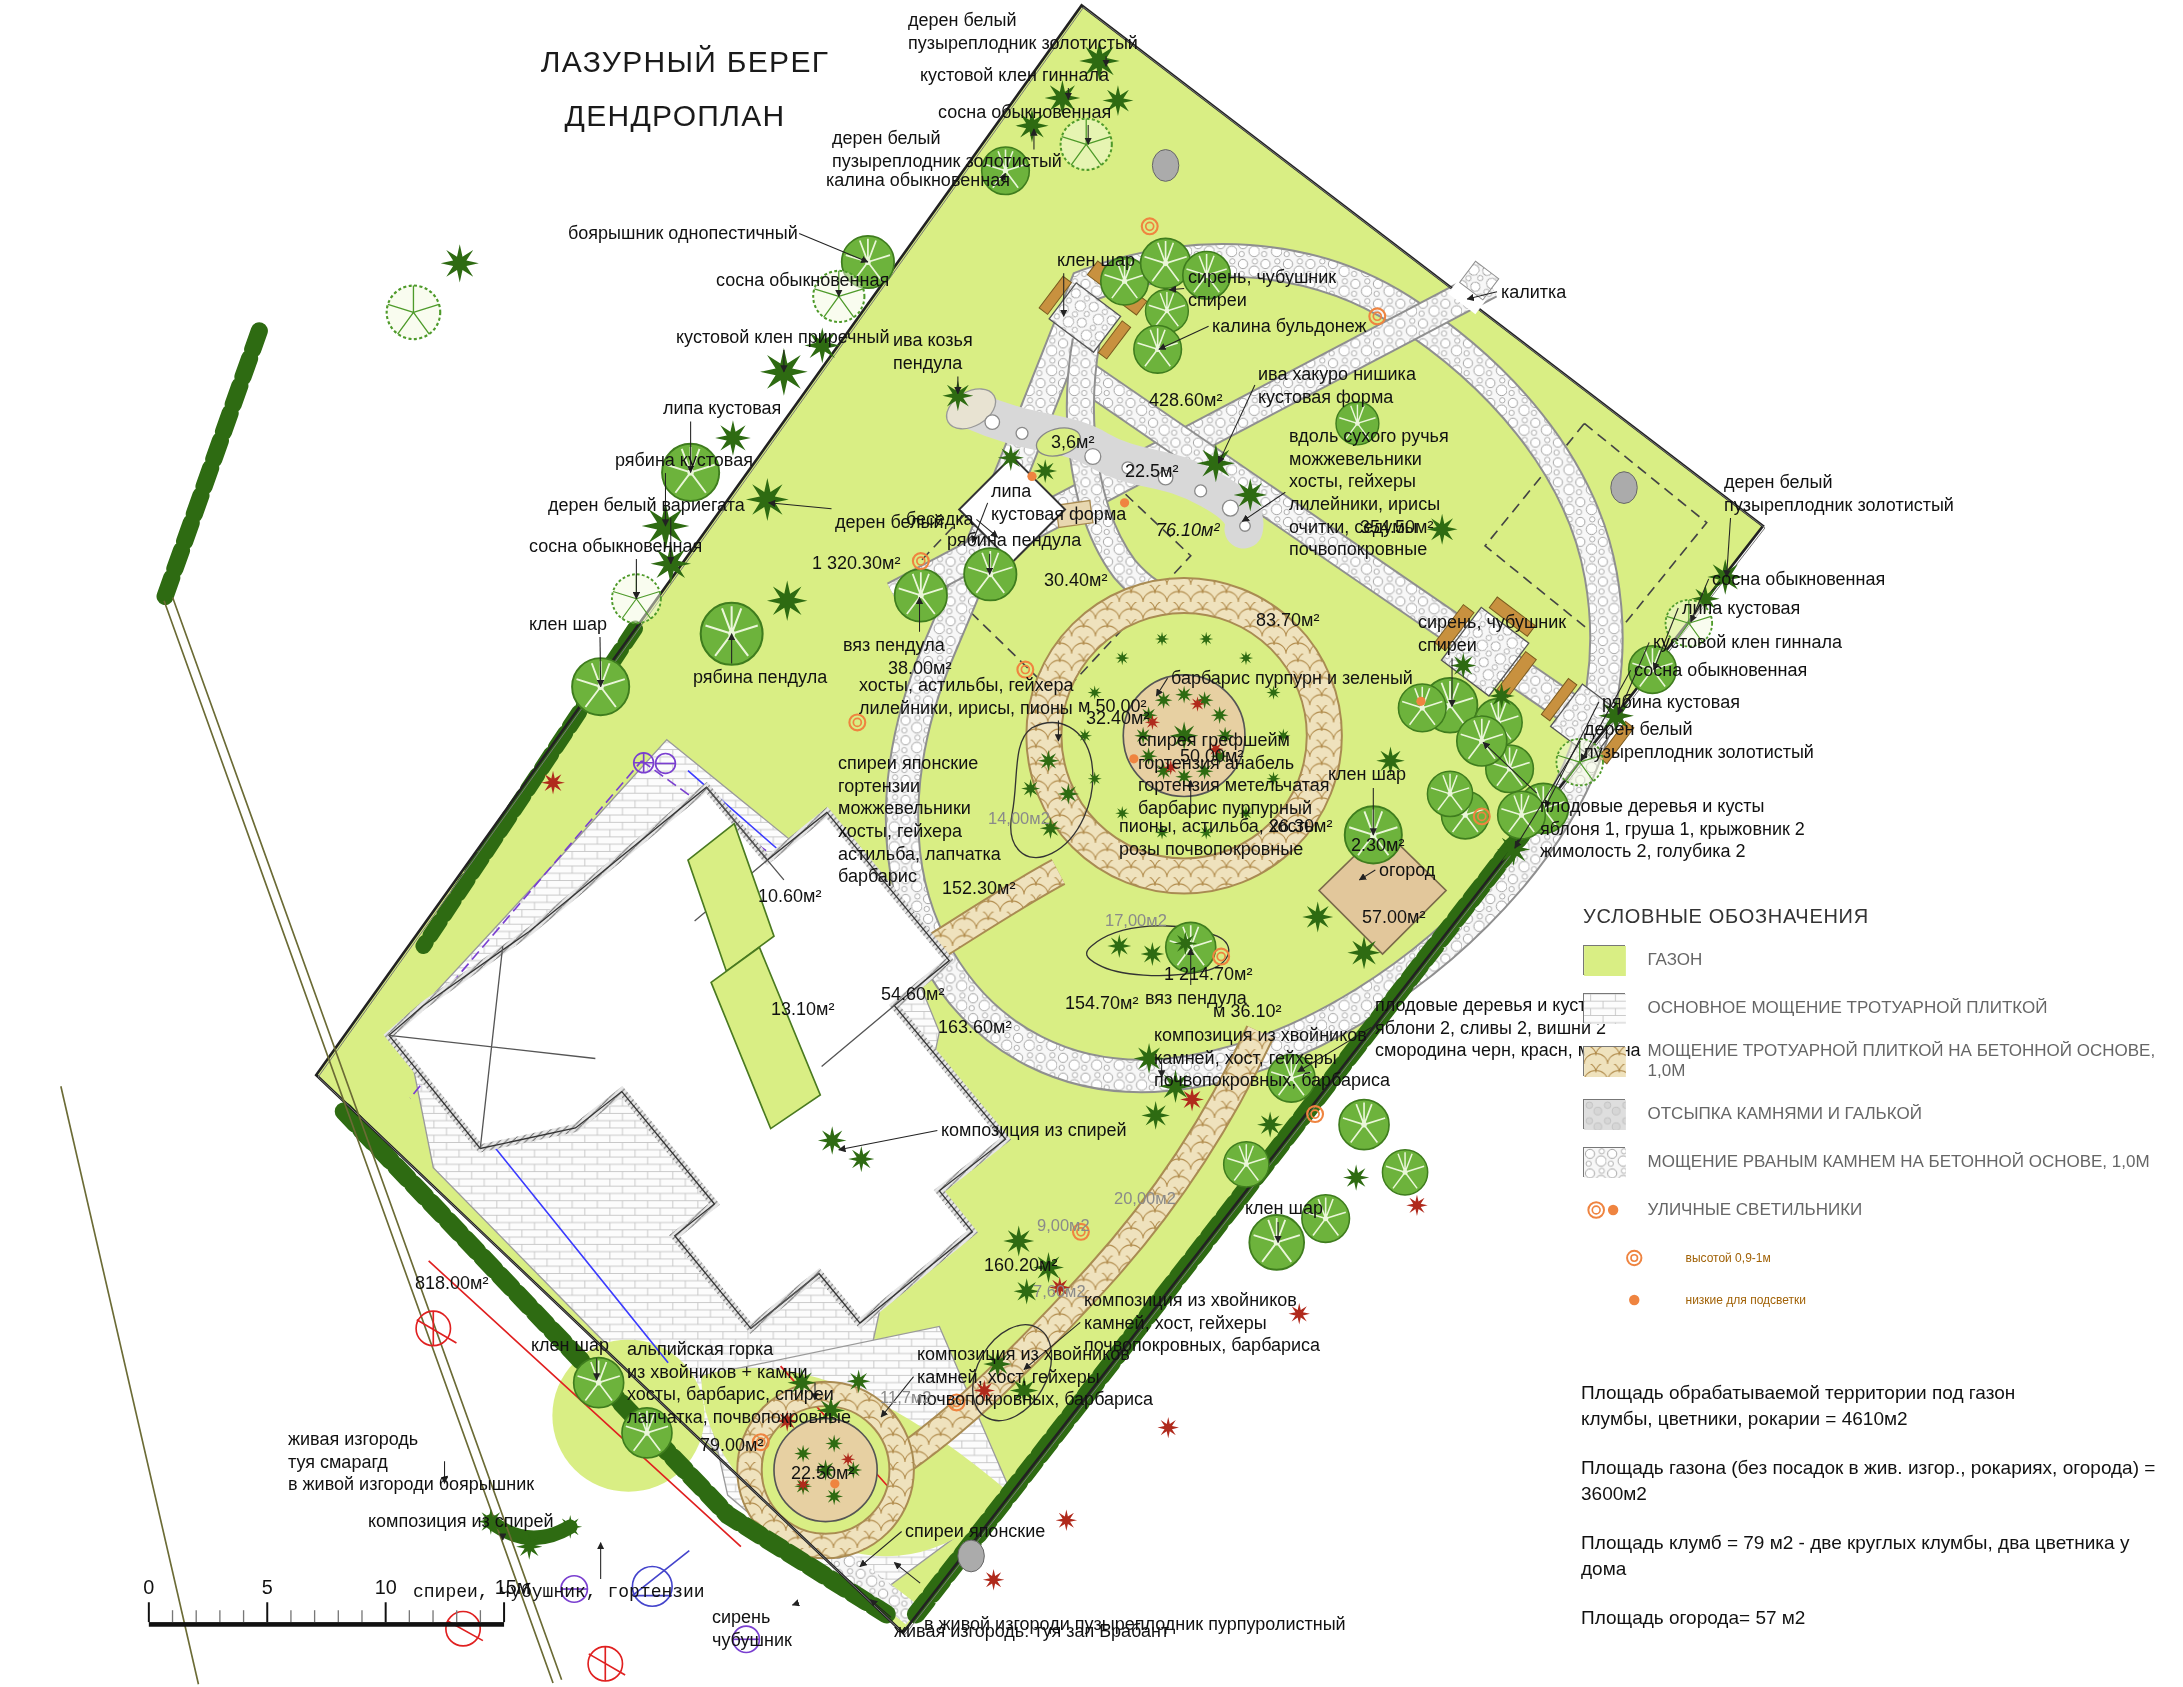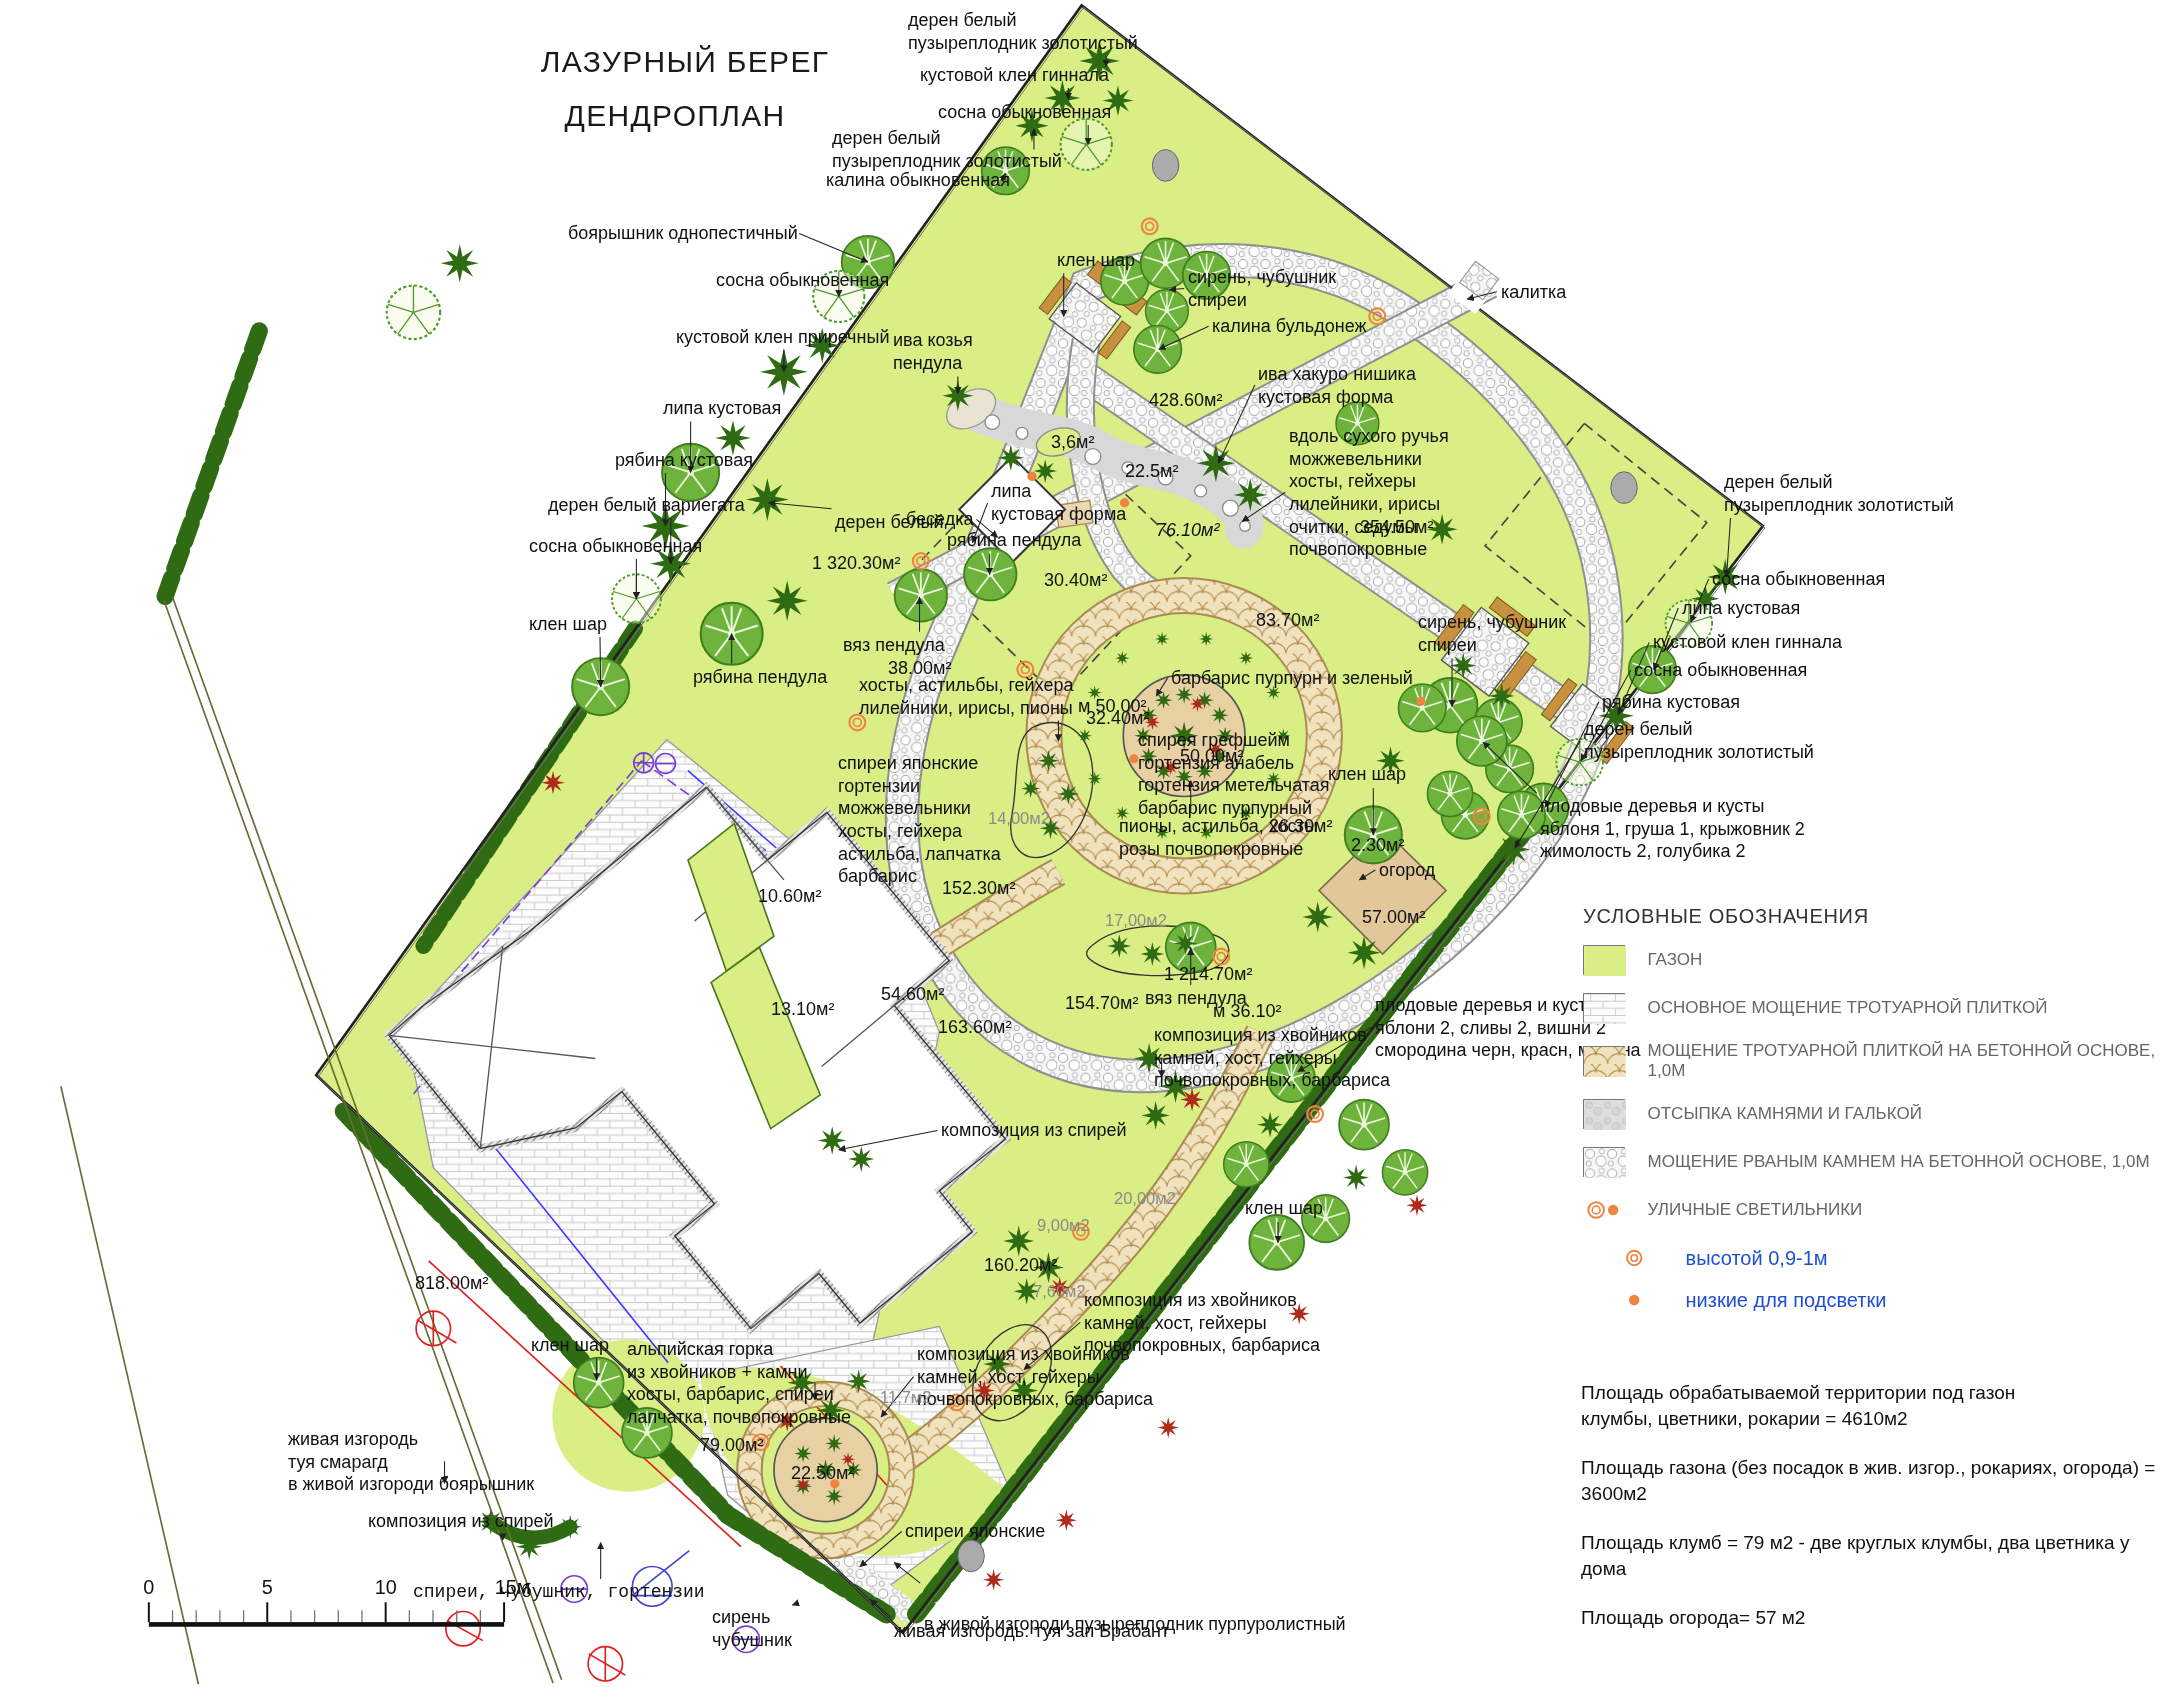--- a/index.html
+++ b/index.html
@@ -9,21 +9,21 @@
   .lbl{position:absolute;font-size:18px;line-height:1.26;color:#111;white-space:nowrap;}
   .lbl.dim{color:#8a8a8a;font-size:16.5px;}
   .titleline{position:absolute;font-size:30px;letter-spacing:1.3px;color:#1a1a1a;transform:translateX(-50%);}
   #legend{position:absolute;left:1583px;top:905px;width:582px;}
   #legend .lg-title{font-size:20px;color:#333;letter-spacing:0.7px;margin-bottom:17px;}
   .lg-row{display:flex;align-items:center;margin-bottom:18px;}
   .lg-row.sub{margin-left:38px;margin-bottom:12px;}
   .lg-sw{width:42px;height:30px;flex:0 0 42px;margin-right:22.5px;border:0.7px solid #777;box-sizing:border-box;}
   .lg-sw.noborder{border:none;}
   .lg-txt{font-size:17px;color:#666;}
-  .lg-row.sub .lg-txt{font-size:20px;color:#1d4ed8;}
+  .lg-row.sub .lg-txt{font-size:12px;color:#a16207;}
   #summary{position:absolute;left:1581px;top:1380px;width:595px;}
   #summary p{font-size:19px;color:#111;margin:0 0 22.5px 0;line-height:1.38;}
   [data-interactable]{ }
 </style>
 </head>
 <body>
 
 <div id="stage" data-interactable="false">
 
 <svg id="plan" width="2183" height="1687" viewBox="0 0 3300 2550" data-interactable="false">

